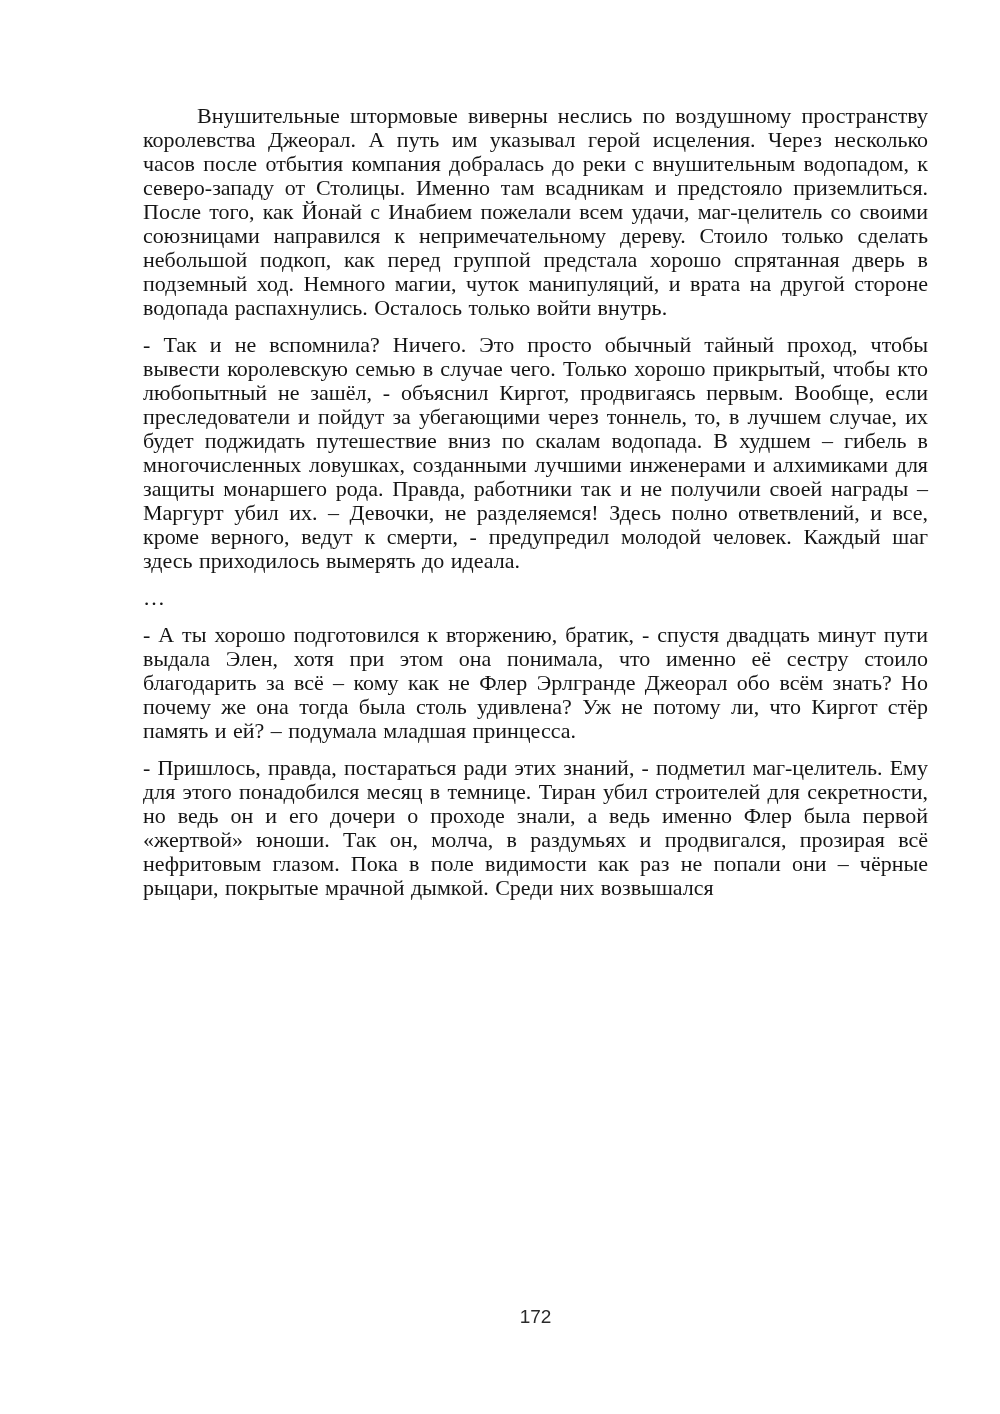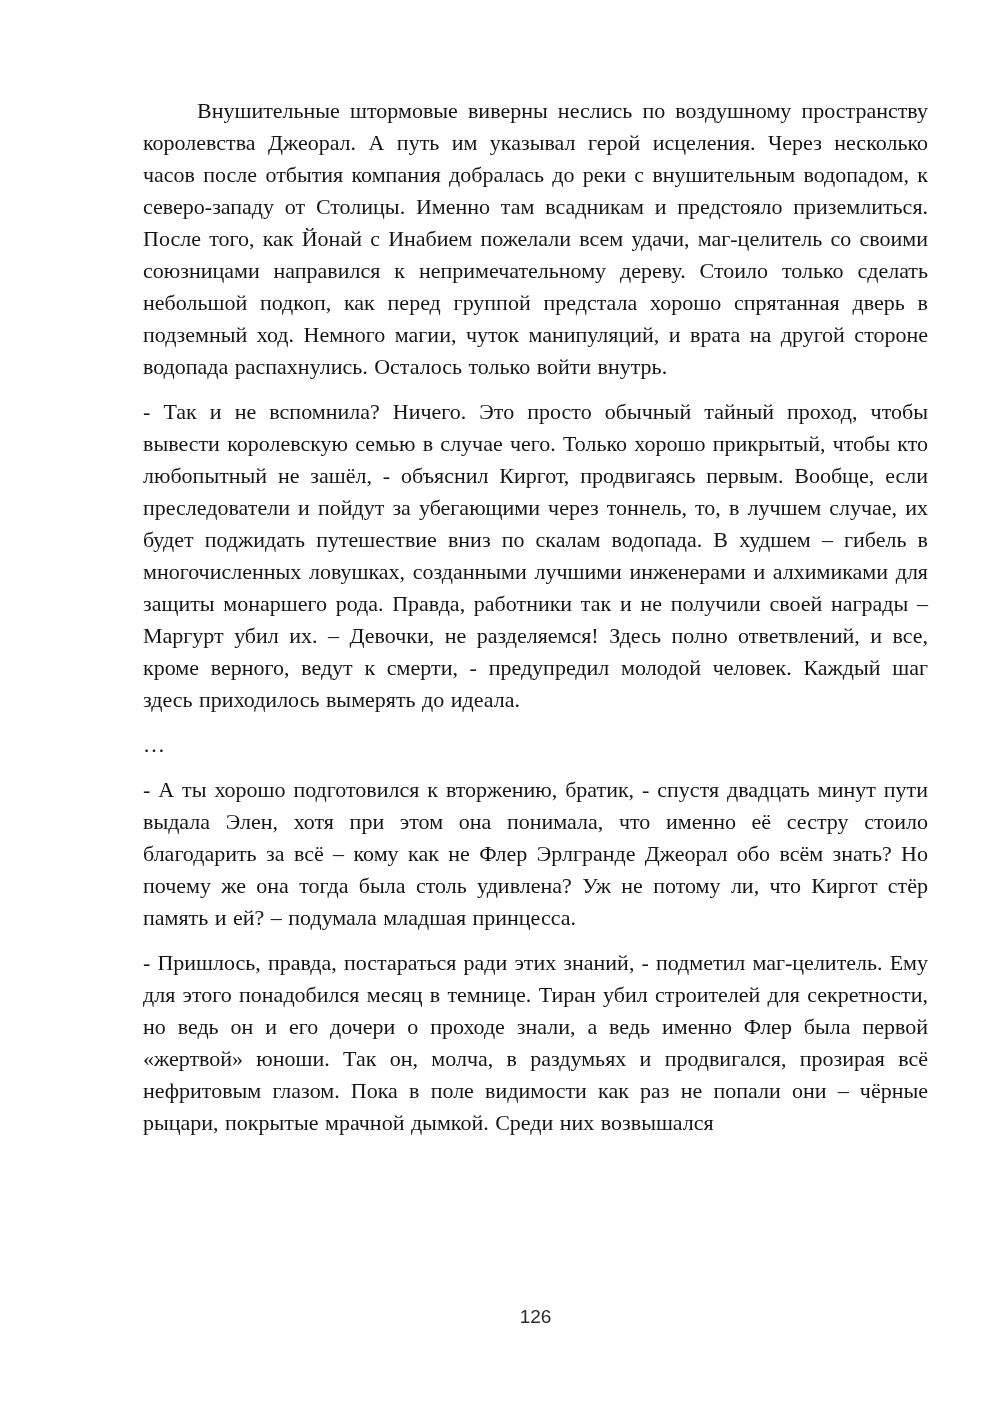--- a/index.html
+++ b/index.html
@@ -17,23 +17,23 @@
     font-family: "Liberation Serif", serif;
     color: #151515;
   }
   .text-block {
     position: absolute;
     top: 92px;
     left: 143px;
     width: 785px;
   }
   .text-block p {
-    margin: 3px 0 13px 0;
+    margin: 12px 0 13px 0;
     font-size: 22px;
-    line-height: 32px;
+    line-height: 24px;
     text-align: justify;
     word-spacing: 1px;
   }
   .text-block p.first-para {
     text-indent: 54px;
   }
   .text-block p.ellipsis-para {
     text-align: left;
   }
   .page-number {
@@ -58,15 +58,15 @@
 
     <p>- Так и не вспомнила? Ничего. Это просто обычный тайный проход, чтобы вывести королевскую семью в случае чего. Только хорошо прикрытый, чтобы кто любопытный не зашёл, - объяснил Киргот, продвигаясь первым. Вообще, если преследователи и пойдут за убегающими через тоннель, то, в лучшем случае, их будет поджидать путешествие вниз по скалам водопада. В худшем – гибель в многочисленных ловушках, созданными лучшими инженерами и алхимиками для защиты монаршего рода. Правда, работники так и не получили своей награды – Маргурт убил их. – Девочки, не разделяемся! Здесь полно ответвлений, и все, кроме верного, ведут к смерти, - предупредил молодой человек. Каждый шаг здесь приходилось вымерять до идеала.</p>
 
     <p class="ellipsis-para">…</p>
 
     <p>- А ты хорошо подготовился к вторжению, братик, - спустя двадцать минут пути выдала Элен, хотя при этом она понимала, что именно её сестру стоило благодарить за всё – кому как не Флер Эрлгранде Джеорал обо всём знать? Но почему же она тогда была столь удивлена? Уж не потому ли, что Киргот стёр память и ей? – подумала младшая принцесса.</p>
 
     <p>- Пришлось, правда, постараться ради этих знаний, - подметил маг-целитель. Ему для этого понадобился месяц в темнице. Тиран убил строителей для секретности, но ведь он и его дочери о проходе знали, а ведь именно Флер была первой «жертвой» юноши. Так он, молча, в раздумьях и продвигался, прозирая всё нефритовым глазом. Пока в поле видимости как раз не попали они – чёрные рыцари, покрытые мрачной дымкой. Среди них возвышался</p>
   </div>
 
-  <div class="page-number">126</div>
+  <div class="page-number">172</div>
 
 </div>
 
 </body></html>

